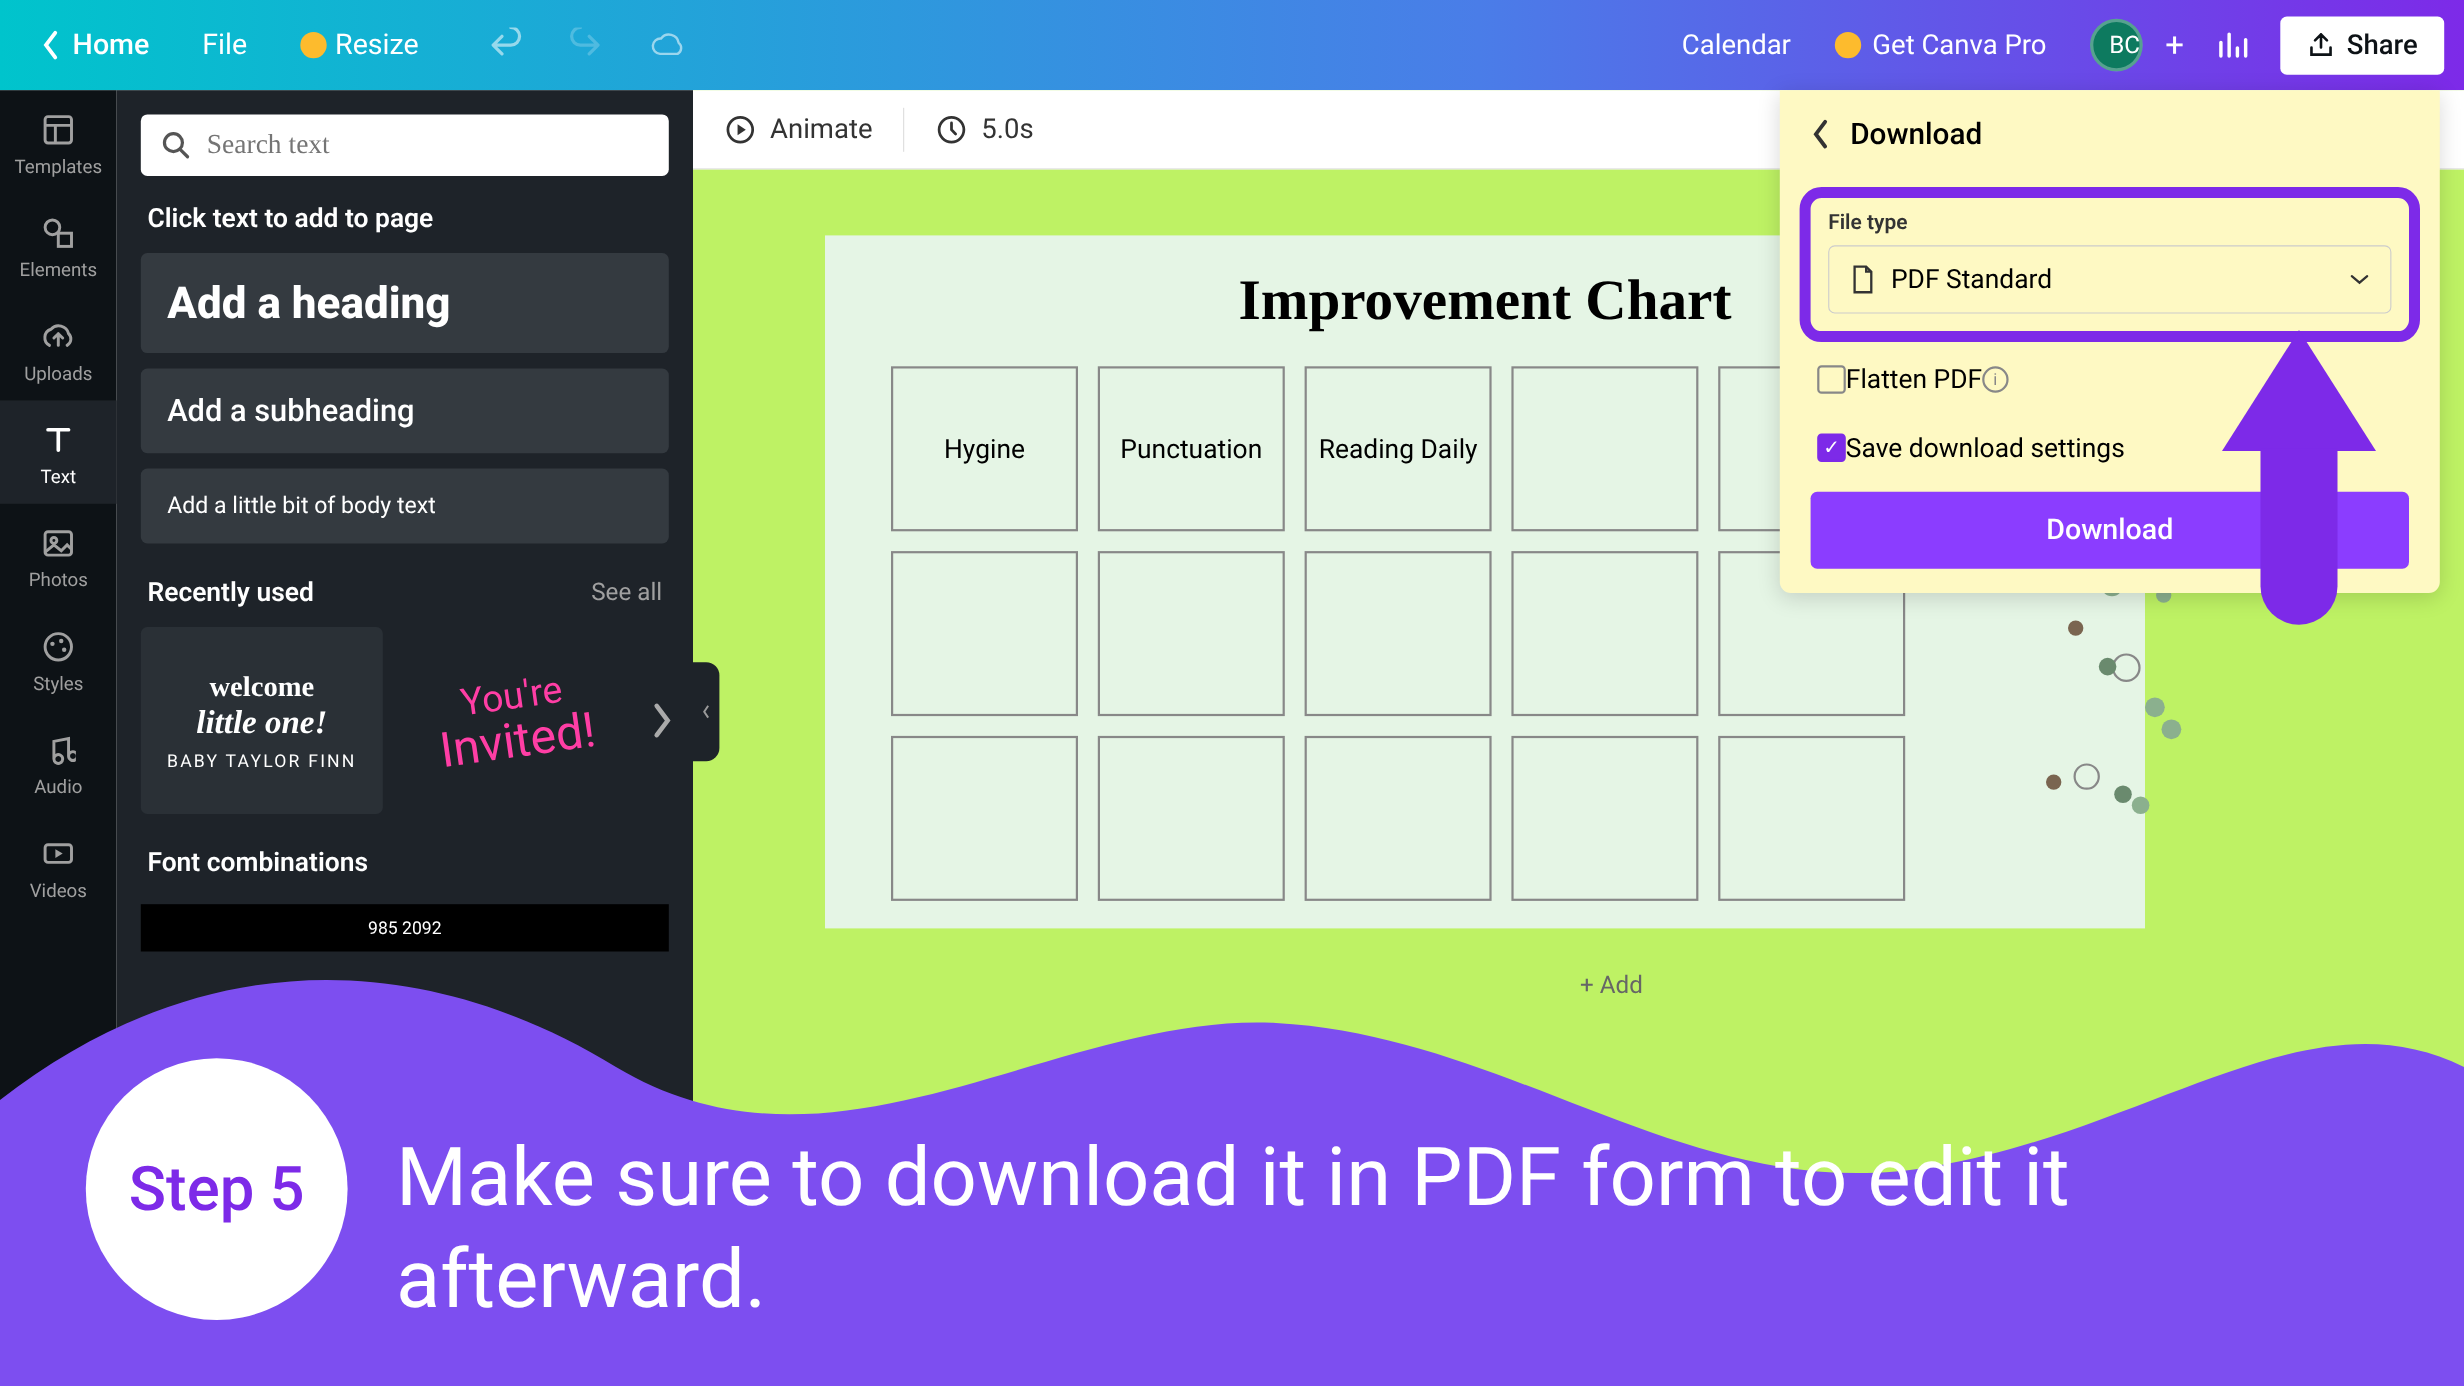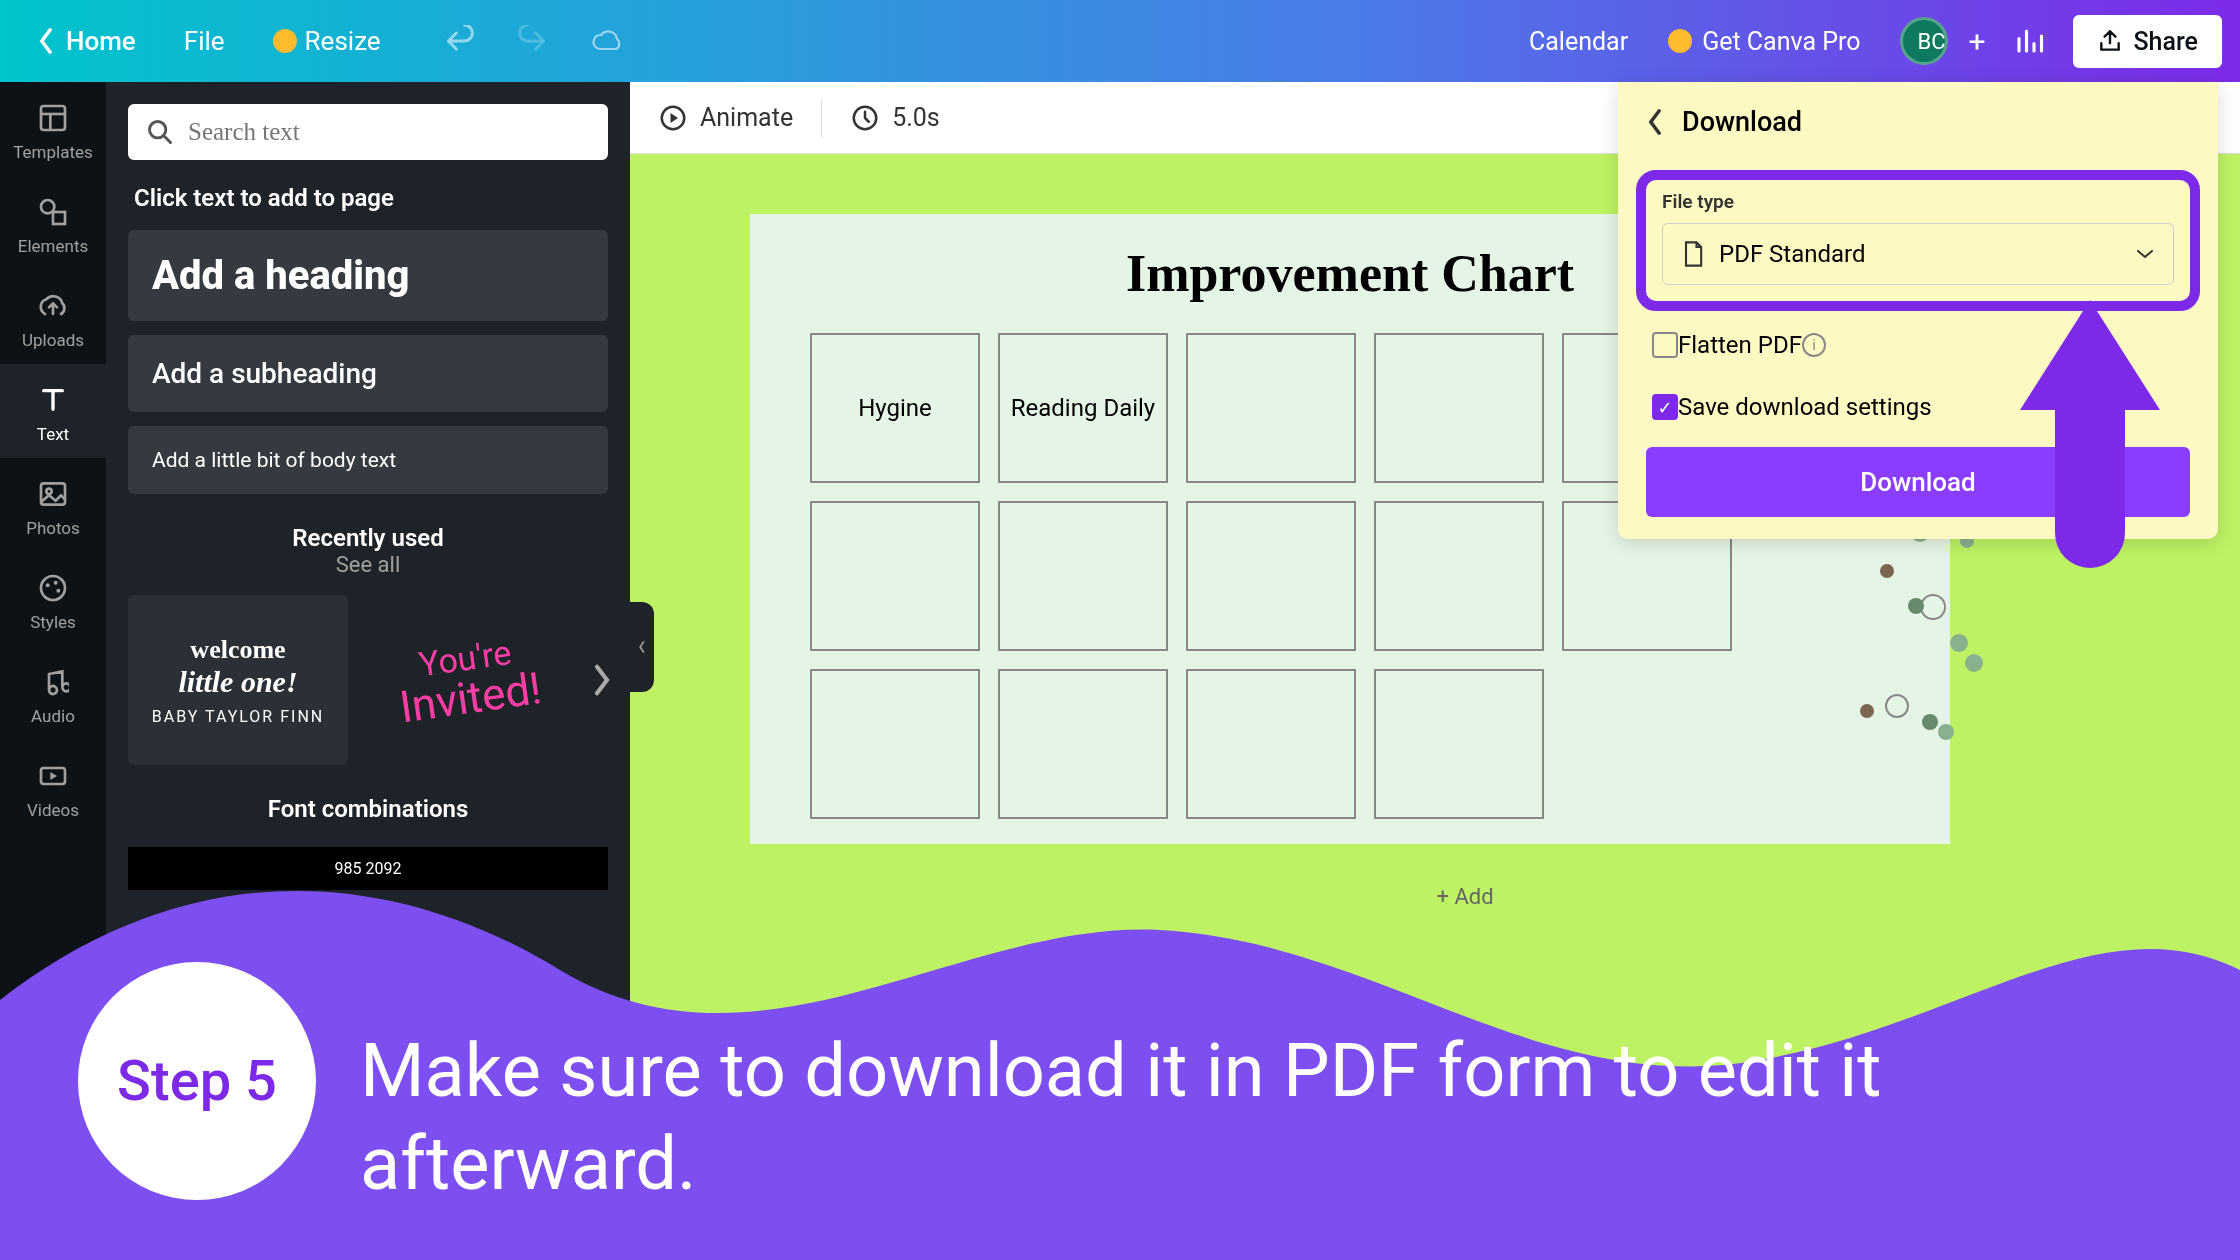--- a/index.html
+++ b/index.html
@@ -33,21 +33,21 @@
 
 
 .side-panel { width: 524px; background: #1e2329; padding: 22px; color: #fff; overflow: hidden; }
 .search-box { background: #fff; border-radius: 6px; display: flex; align-items: center; padding: 14px 18px; gap: 14px; }
 .search-box input { border: none; outline: none; font-size: 25px; flex: 1; color: #555; background: transparent; font-family: Liberation Serif, serif; }
 .panel-label { font-size: 24px; font-weight: 600; margin: 24px 6px 18px; color: #fff; }
 .text-option { background: #343a40; border-radius: 6px; padding: 22px 24px; margin-bottom: 14px; cursor: pointer; }
 .text-heading { font-size: 40px; font-weight: 800; }
 .text-subheading { font-size: 28px; font-weight: 500; }
 .text-body { font-size: 21px; font-weight: 400; }
-.section-header { display: flex; justify-content: space-between; align-items: center; margin: 30px 6px 18px; flex-direction: column; }
+.section-header { display: flex; justify-content: space-between; align-items: center; margin: 30px 6px 18px; }
 .section-title { font-size: 24px; font-weight: 600; }
 .see-all { font-size: 22px; color: #a0a0a0; cursor: pointer; }
 .recent-row { display: flex; gap: 20px; align-items: center; position: relative; }
 .recent-card { width: 220px; height: 170px; background: #2a3036; border-radius: 6px; display: flex; flex-direction: column; align-items: center; justify-content: center; color: #fff; cursor: pointer; }
 .recent-card .l1 { font-family: Georgia, serif; font-size: 26px; font-weight: 700; }
 .recent-card .l2 { font-family: Georgia, serif; font-size: 30px; font-weight: 900; font-style: italic; }
 .recent-card .l3 { font-size: 16px; letter-spacing: 2px; margin-top: 8px; }
 .recent-card2 { width: 200px; height: 170px; display: flex; align-items: center; justify-content: center; }
 .invited { font-family: cursive; color: #ff3ea5; font-size: 34px; transform: rotate(-8deg); text-align: center; line-height: 1; }
 .talk-us { background: #000; color: #fff; text-align: center; padding: 12px 0; margin-top: 24px; }
@@ -299,20 +299,21 @@
             <path d="M12 7 V12 L15 15" stroke="#333" stroke-width="2" fill="none" stroke-linecap="round"></path>
           </svg>
         <span>5.0s</span>
       </div>
     </div>
     <div class="canvas-wrap">
       <div class="canvas-page">
         <div class="chart-title">Improvement Chart</div>
         <div class="grid">
           <div class="cell">Hygine</div>
+          <div class="cell">Punctuation</div>
           <div class="cell">Reading Daily</div>
           <div class="cell"></div>
           <div class="cell"></div>
           <div class="cell"></div>
           <div class="cell"></div>
           <div class="cell"></div>
           <div class="cell"></div>
           <div class="cell"></div>
           <div class="cell"></div>
           <div class="cell"></div>

